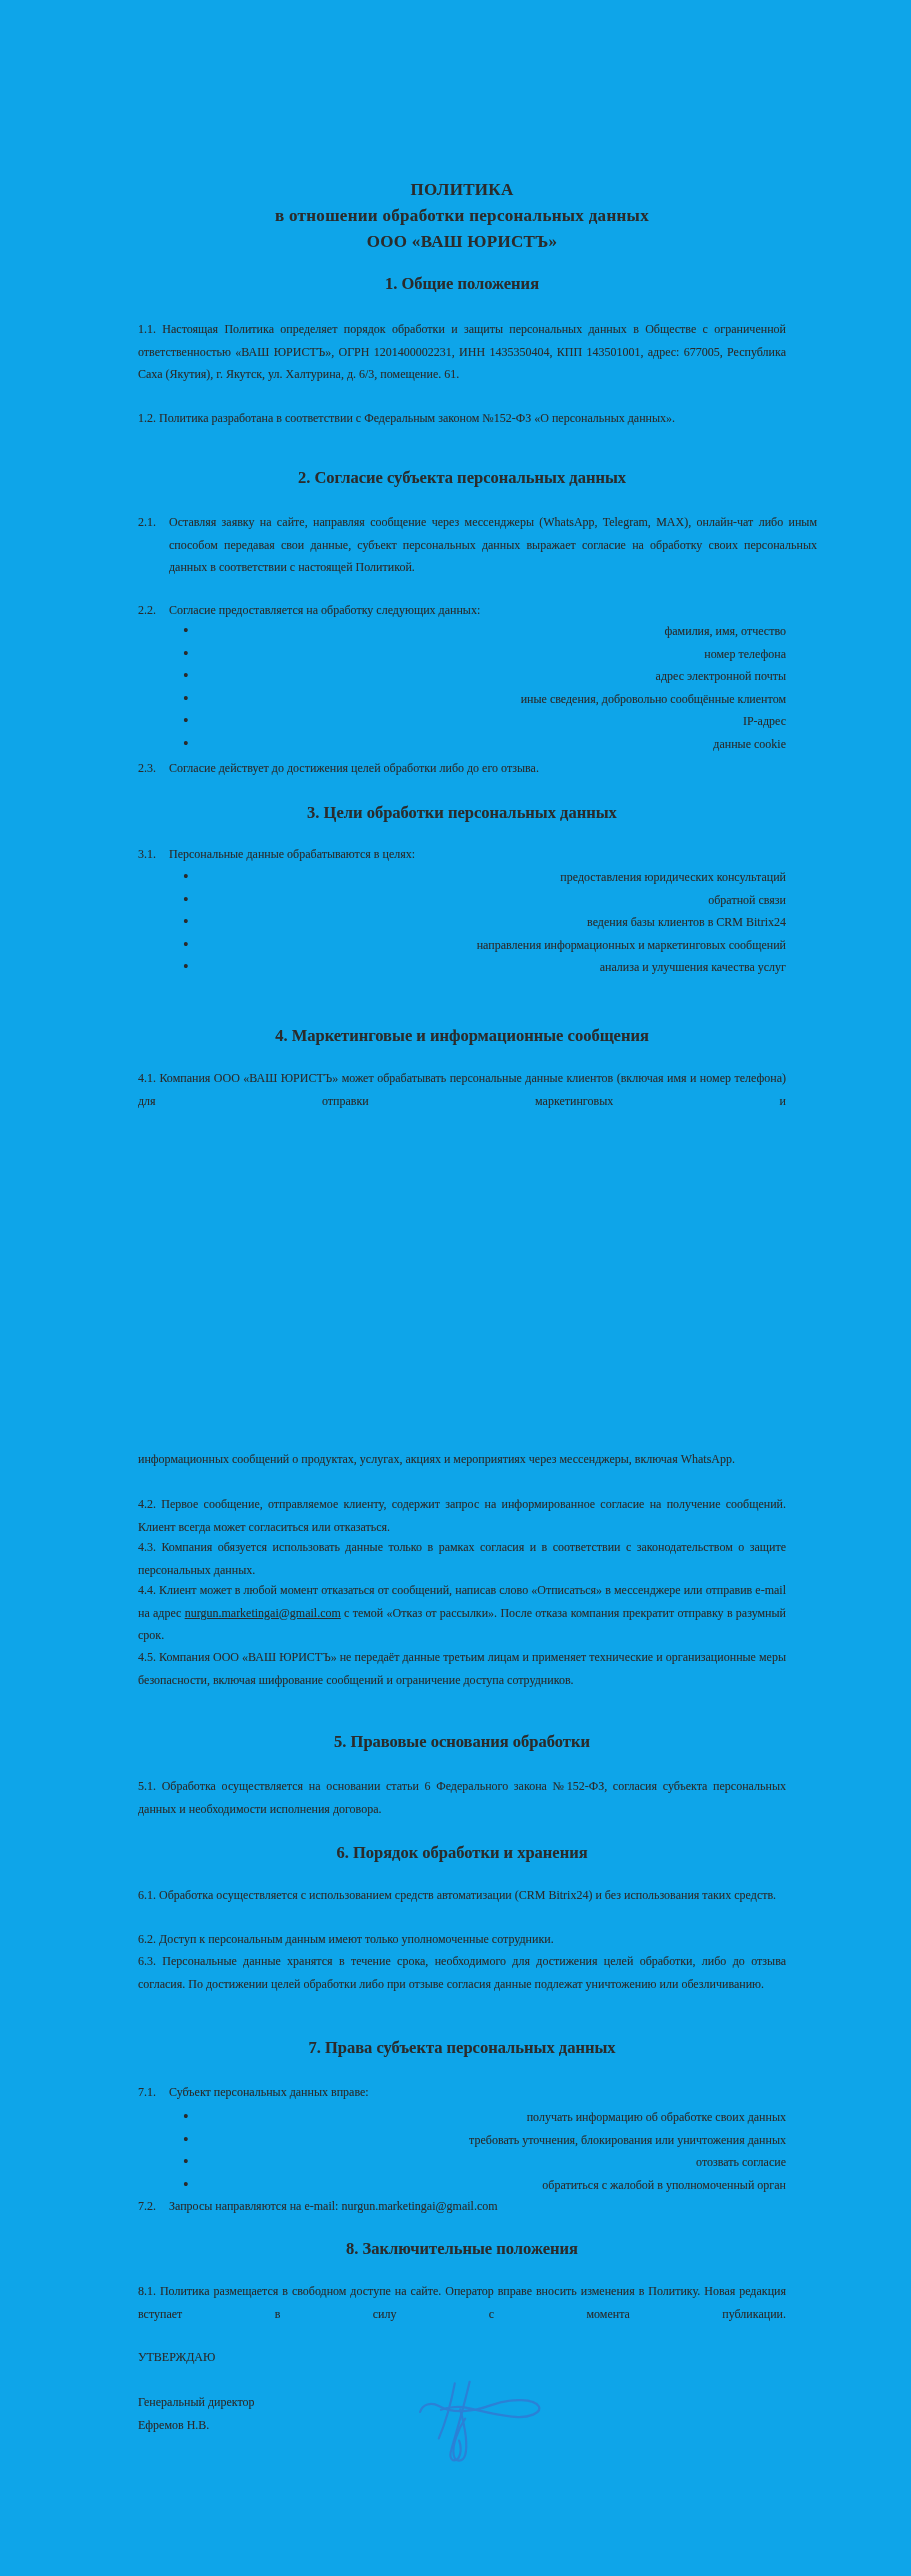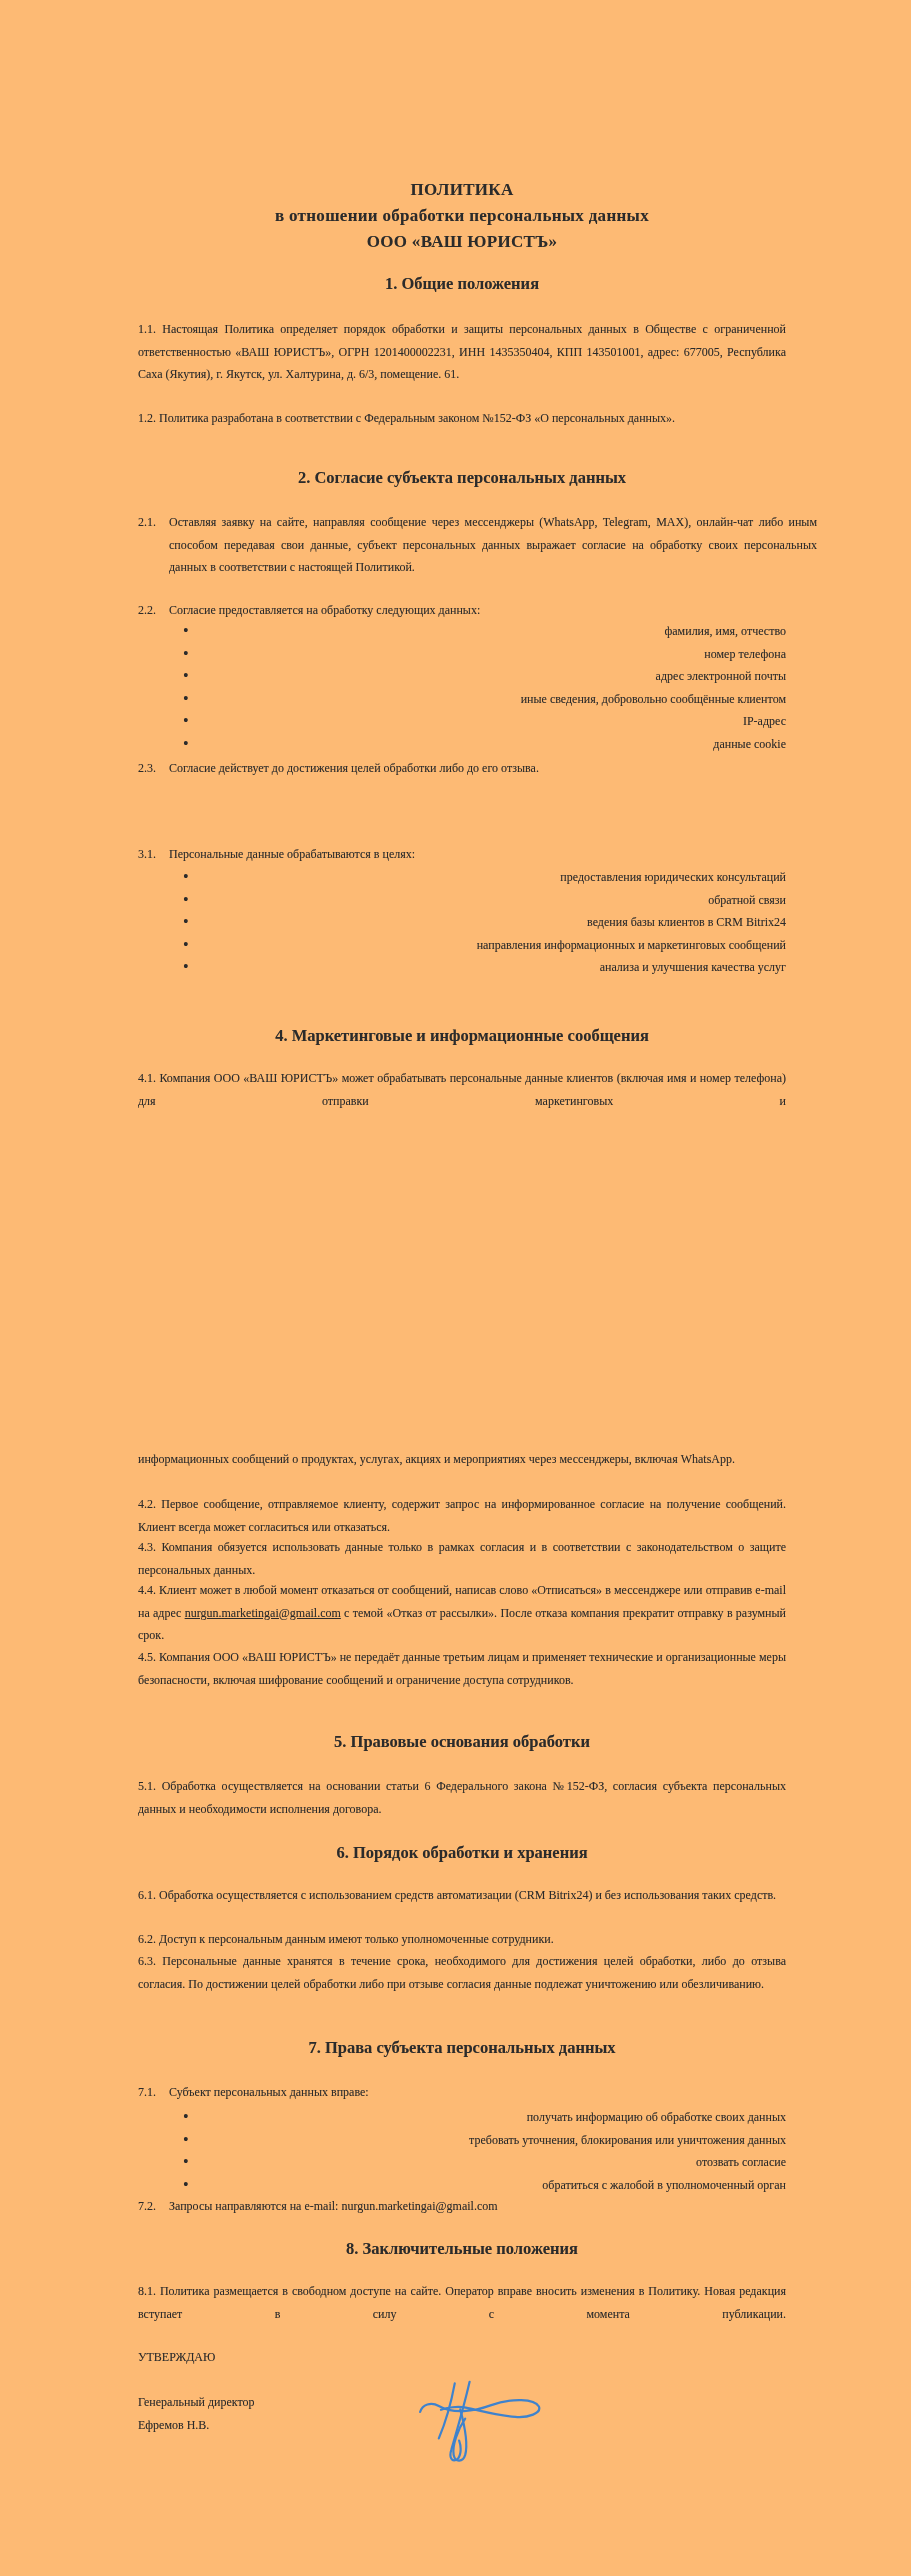--- a/index.html
+++ b/index.html
@@ -1,17 +1,17 @@
 <!DOCTYPE html>
 <html lang="ru" style="font-size:8.8px"><head>
 <meta charset="utf-8">
 <style>
   html,body{margin:0;padding:0;background:#ffffff;}
   .page{
-    position:relative;width:911px;height:2576px;background:#fdba74;
+    position:relative;width:911px;height:2576px;background:#0ea5e9;
     font-family:"Liberation Serif", serif;color:#2b2b2b;overflow:hidden;
   }
   .blk{
     position:absolute;left:138px;width:648px;
     font-size:12px;line-height:22.6px;text-align:justify;
     text-shadow:0 0 0.6px rgba(43,43,43,.28);
   }
   .title{font-weight:bold;font-size:17px;line-height:26px;text-align:center;text-align-last:center;}
   .title div{letter-spacing:0.3px;}
   .hd{font-weight:bold;font-size:16.5px;line-height:22.6px;text-align:left;text-align-last:center;}
@@ -53,20 +53,21 @@
     <li>номер телефона</li>
     <li>адрес электронной почты</li>
     <li>иные сведения, добровольно сообщённые клиентом</li>
     <li>IP-адрес</li>
     <li>данные cookie</li>
   </ul>
   <div class="blk hang" style="top:757px">
     <span class="num">2.3.</span><span>Согласие действует до достижения целей обработки либо до его отзыва.</span>
   </div>
 
+  <div class="blk hd" style="top:802px">3. Цели обработки персональных данных</div>
   <div class="blk hang" style="top:843px">
     <span class="num">3.1.</span><span>Персональные данные обрабатываются в целях:</span>
   </div>
   <ul class="blk bullets" style="top:866px">
     <li>предоставления юридических консультаций</li>
     <li>обратной связи</li>
     <li>ведения базы клиентов в CRM Bitrix24</li>
     <li>направления информационных и маркетинговых сообщений</li>
     <li>анализа и улучшения качества услуг</li>
   </ul>

